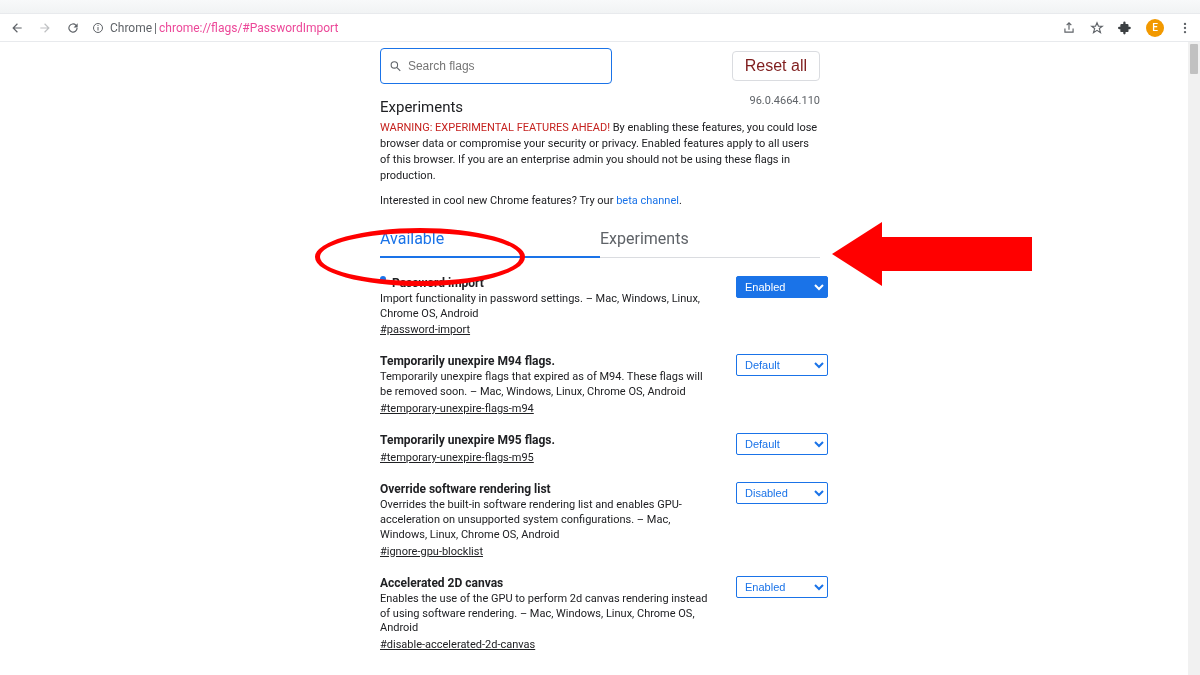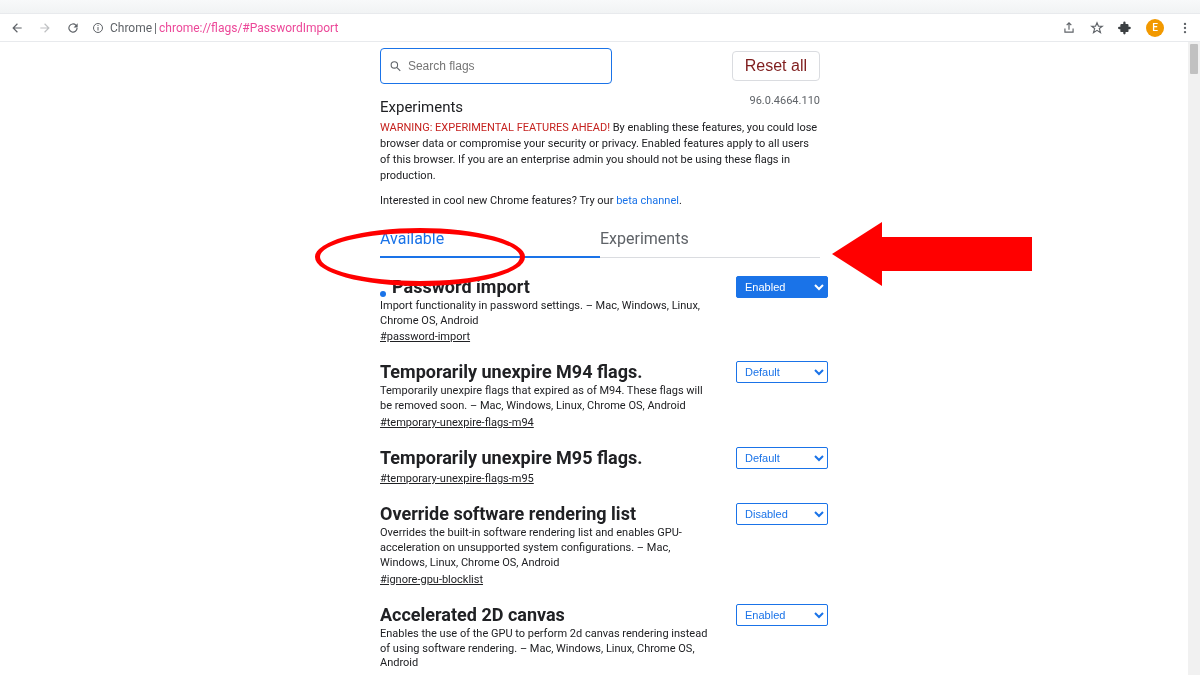--- a/index.html
+++ b/index.html
@@ -137,24 +137,24 @@
   }
 
   .flag {
     display:flex;
     align-items:flex-start;
     gap:20px;
     padding: 18px 0 0 0;
   }
   .flag-main { flex:1; }
   .flag-title {
-    font-size:18px;
+    font-size:12px;
     font-weight:700;
     margin-bottom:2px;
-    display:flex;align-items:flex-end;gap:6px;
+    display:flex;align-items:flex-start;gap:6px;
   }
   .dot {
     width:6px;height:6px;border-radius:50%;background:#1a73e8;display:inline-block;
   }
   .flag-desc {
     font-size:11px;
     color:#202124;
     line-height:1.35;
   }
   .flag-hash {

